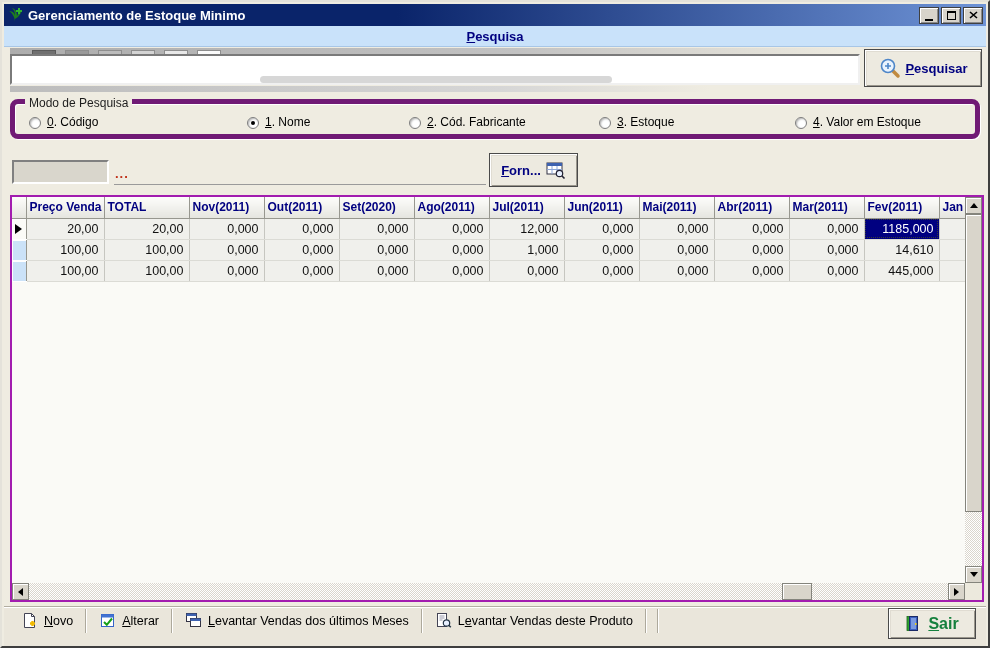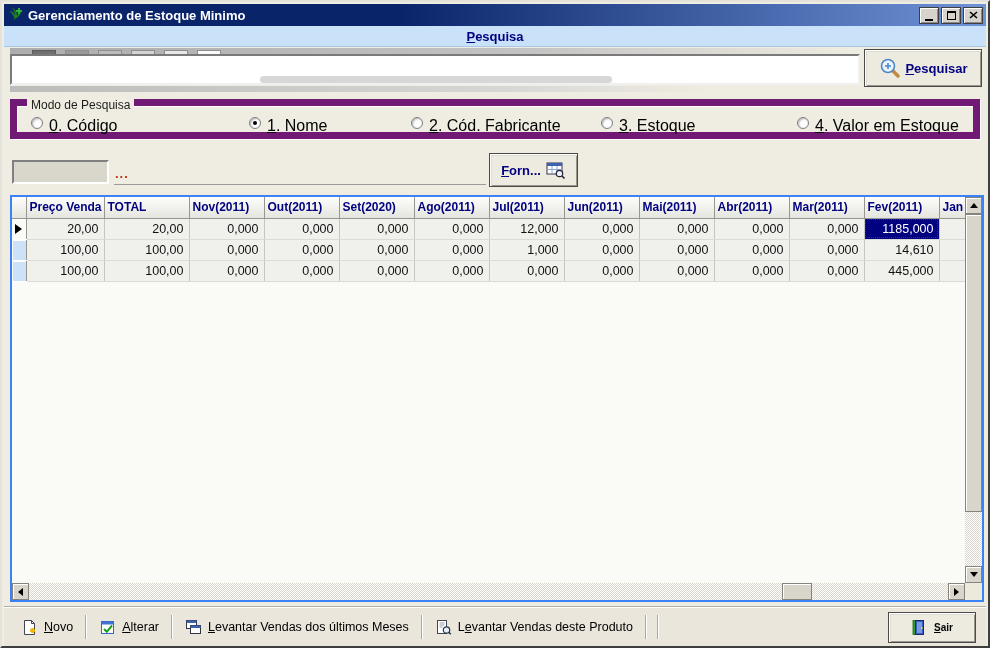--- a/index.html
+++ b/index.html
@@ -37,39 +37,39 @@
     font-family:"Liberation Sans",sans-serif;}
   .input-thumb{position:absolute;left:258px;top:74px;width:352px;height:7px;background:#D7D7D7;border-radius:4px;}
   .btn{background:#EDEAE0;border:1px solid #4a4a4a;
     box-shadow:inset 1px 1px 0 #fff,inset 2px 2px 0 #E0DCD2,inset -1px -1px 0 #9a968c;
     display:flex;align-items:center;justify-content:center;cursor:default;
     font-family:"Liberation Sans",sans-serif;}
   .btn-pesquisar{position:absolute;left:862px;top:47px;width:118px;height:38px;gap:3px;
     font-weight:bold;font-size:13px;color:#000080;}
   
   .groupbox{position:absolute;left:8px;top:97px;width:970px;height:40px;
-    border:7px solid #701a75;border-radius:0;box-shadow:inset 1px 1px 0 #fff,1px 1px 0 #fff;}
+    border:5px solid #701a75;border-radius:8px;box-shadow:inset 1px 1px 0 #fff,1px 1px 0 #fff;}
   .legend{position:absolute;top:-8px;left:10px;background:#EFECE1;padding:0 4px;font-size:12px;color:#1d1d1d;}
-  .radio{position:absolute;top:11px;display:flex;align-items:flex-start;gap:6px;font-size:16px;}
+  .radio{position:absolute;top:11px;display:flex;align-items:flex-end;gap:6px;font-size:12px;}
   .rdo{width:12px;height:12px;border-radius:50%;background:#fff;border:1px solid #7d7d7d;
     box-shadow:inset 1px 1px 2px #b5b5b5;position:relative;flex:0 0 auto;}
   .rdo.on::after{content:"";position:absolute;inset:3px;background:#000;border-radius:50%;}
   
   .forn-label{position:absolute;left:8px;top:140px;font-weight:bold;font-size:13.5px;}
   .forn-input{position:absolute;left:10px;top:158px;width:97px;height:24px;background:#D9D6CC;
     border:2px solid;border-color:#808080 #FFF #FFF #808080;}
   .forn-dots{position:absolute;left:113px;top:164px;color:#C03018;font-weight:bold;font-size:13px;letter-spacing:1px;}
   .forn-line{position:absolute;left:112px;top:182px;width:372px;height:1px;background:#9a9a9a;}
   .btn-forn{position:absolute;left:487px;top:151px;width:89px;height:34px;gap:5px;
     font-weight:bold;font-size:13px;color:#000080;}
   .btn-selecionar{position:absolute;left:783px;top:147px;width:196px;height:38px;gap:7px;
     font-weight:bold;font-size:13px;color:#111;}
   
   .datagrid{position:absolute;left:8px;top:193px;width:974px;height:407px;
-    border:2px solid #3b82f6;background:#FAFAF6;
+    border:2px solid #a21caf;background:#FAFAF6;
     display:grid;grid-template-columns:1fr 17px;grid-template-rows:1fr 17px;}
   .grid-content{overflow:hidden;}
   table{border-collapse:collapse;table-layout:fixed;width:953px;}
   th{height:21px;background:linear-gradient(#FDFDFB,#E5E5DF);
     border-right:1px solid #97978F;border-bottom:1px solid #97978F;
     color:#000080;font-size:12px;font-weight:bold;text-align:left;padding:0 3px;
     white-space:nowrap;overflow:hidden;}
   td{height:21px;background:#F0F0EC;border-right:1px solid #C6C6C0;border-bottom:1px solid #DBDBD5;
     font-size:12.5px;text-align:right;padding:0 5px;white-space:nowrap;overflow:hidden;color:#111;}
   td.ind{background:#CBE2F8;border-right:1px solid #97978F;border-bottom:1px solid #fff;
@@ -94,25 +94,25 @@
     border:1px solid #84847c;box-shadow:inset 1px 1px 0 #fff;}
   .corner{background:#ECE9DD;}
   .tri-up{width:0;height:0;border-left:4px solid transparent;border-right:4px solid transparent;border-bottom:5px solid #000;}
   .tri-down{width:0;height:0;border-left:4px solid transparent;border-right:4px solid transparent;border-top:5px solid #000;}
   .tri-left{width:0;height:0;border-top:4px solid transparent;border-bottom:4px solid transparent;border-right:5px solid #000;}
   .tri-right{width:0;height:0;border-top:4px solid transparent;border-bottom:4px solid transparent;border-left:5px solid #000;}
   
   .bottom-sep{position:absolute;left:2px;top:604px;right:2px;height:2px;
     border-top:1px solid #B2AEA2;border-bottom:1px solid #fff;}
   .toolbar{position:absolute;left:2px;top:606px;right:2px;height:38px;background:#EAE6DB;
-    display:flex;align-items:center;padding:0 10px;}
+    display:flex;align-items:flex-start;padding:0 10px;}
   .tbtn{display:flex;align-items:center;gap:6px;padding:4px 7px;font-size:12.5px;color:#000;
     background:transparent;border:none;font-family:"Liberation Sans",sans-serif;white-space:nowrap;}
   .tsep{width:2px;height:24px;border-left:1px solid #ADA99C;border-right:1px solid #fff;margin:0 5px;flex:0 0 auto;}
-  .btn-sair{margin-left:auto;width:88px;height:31px;gap:6px;font-weight:bold;font-size:10px;color:#000000;}
+  .btn-sair{margin-left:auto;width:88px;height:31px;gap:6px;font-weight:bold;font-size:16px;color:#15803d;}
   .icon{display:inline-flex;align-items:center;justify-content:center;flex:0 0 auto;}
 </style>
 </head>
 <body>
 
 <div class="window">
 
   <div class="titlebar">
     <span class="icon">
       <svg width="16" height="16" viewBox="0 0 16 16">

